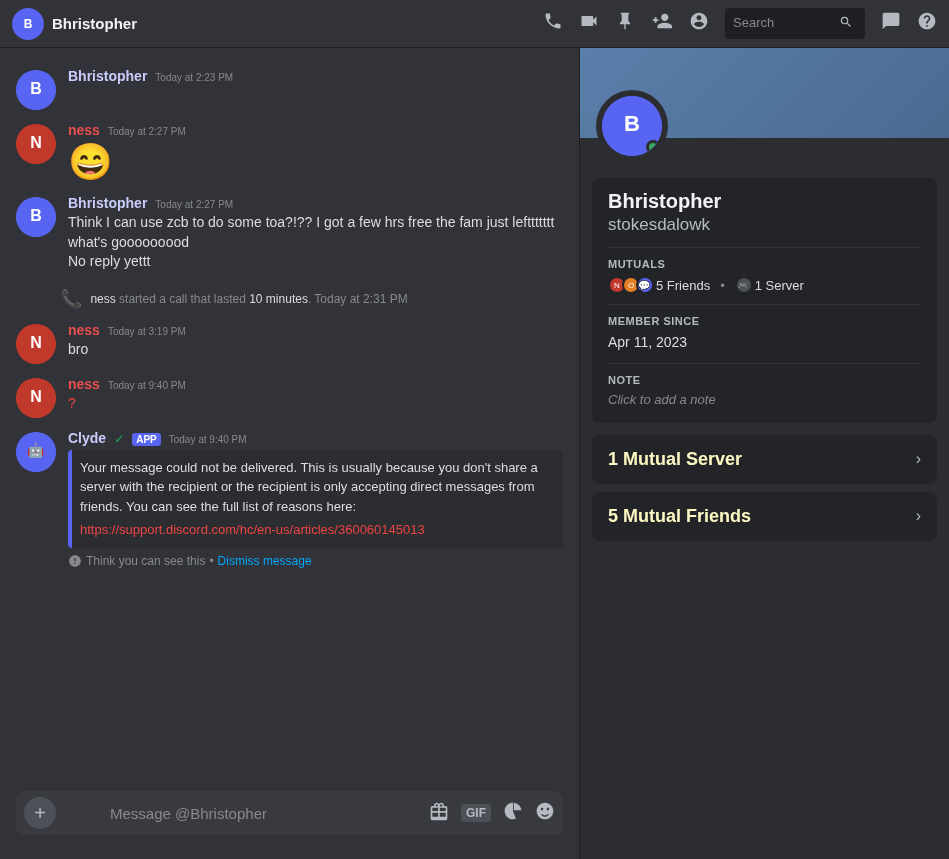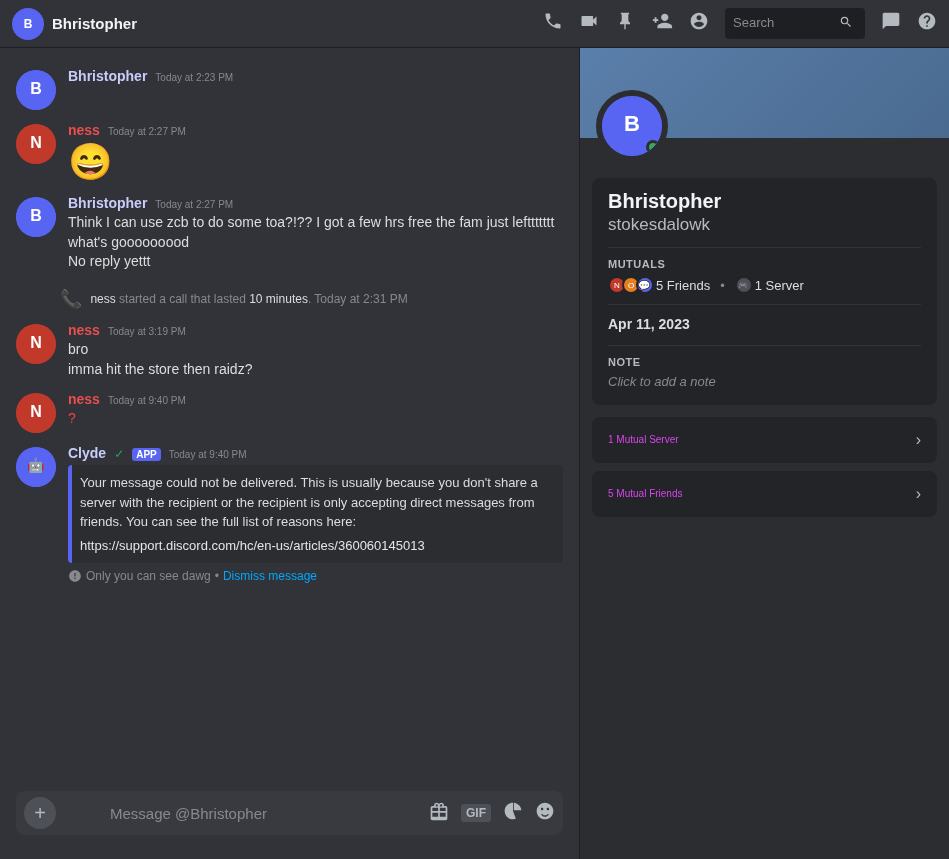--- a/index.html
+++ b/index.html
@@ -144,21 +144,21 @@
     }
     .msg-text {
       color: #dcddde;
       line-height: 1.4;
     }
     .msg-emoji {
       font-size: 36px;
       line-height: 1.2;
     }
     .msg-red { color: #ed4245; }
-    .msg-link { color: #e5e5e5; text-decoration: none; }
+    .msg-link { color: #ef4444; text-decoration: none; }
 
     
     .call-notification {
       display: flex;
       align-items: center;
       padding: 8px 16px 8px 60px;
       gap: 8px;
       color: #23a559;
     }
     .call-icon {
@@ -395,23 +395,23 @@
       border-radius: 8px;
       margin: 4px 12px;
       padding: 14px 16px;
       display: flex;
       align-items: center;
       justify-content: space-between;
       cursor: pointer;
       flex-shrink: 0;
     }
     .mutual-expand-label {
-      font-size: 10px;
-      color: #d946ef;
-      font-weight: 400;
+      font-size: 18px;
+      color: #fef9c3;
+      font-weight: 700;
     }
     .chevron-right {
       color: #b5bac1;
       font-size: 16px;
     }
   </style>
 </head>
 <body>
 
 <div class="header">
@@ -539,21 +539,20 @@
               <circle cx="20" cy="20" r="20" fill="#c0392b"></circle>
               <text x="50%" y="55%" text-anchor="middle" fill="white" font-size="16" font-weight="bold" dy=".1em">N</text>
             </svg>
         </div>
         <div class="msg-content">
           <div class="msg-header">
             <span class="msg-author author-n">ness</span>
             <span class="msg-time">Today at 3:19 PM</span>
           </div>
           <div class="msg-text">bro</div>
-          <div class="msg-text">imma hit the store then raidz?</div>
         </div>
       </div>
 
       <div class="msg-group">
         <div class="msg-avatar avatar-n">
           <svg width="40" height="40" viewBox="0 0 40 40">
               <circle cx="20" cy="20" r="20" fill="#c0392b"></circle>
               <text x="50%" y="55%" text-anchor="middle" fill="white" font-size="16" font-weight="bold" dy=".1em">N</text>
             </svg>
         </div>
@@ -581,21 +580,21 @@
             <span class="msg-time">Today at 9:40 PM</span>
           </div>
           <div class="sys-msg">
             <div>Your message could not be delivered. This is usually because you don't share a server with the recipient or the recipient is only accepting direct messages from friends. You can see the full list of reasons here:</div>
             <div style="margin-top:4px;"><a class="msg-link" href="#">https://support.discord.com/hc/en-us/articles/360060145013</a></div>
           </div>
           <div class="only-you">
             <svg width="14" height="14" viewBox="0 0 24 24" fill="#87898c">
                 <path d="M12 2C6.48 2 2 6.48 2 12s4.48 10 10 10 10-4.48 10-10S17.52 2 12 2zm1 15h-2v-2h2v2zm0-4h-2V7h2v6z"></path>
               </svg>
-            <span>Only you can see dawg</span>
+            <span>Think you can see this</span>
             <span style="color:#87898c;">•</span>
             <span class="dismiss-link">Dismiss message</span>
           </div>
         </div>
       </div>
 
     </div>
 
     <div class="input-bar">
       <div class="input-wrap">
@@ -656,21 +655,22 @@
         <span>5 Friends</span>
         <span class="mutual-sep">•</span>
         <div class="mutual-avatar-stack">
           <div class="server-icon-small" style="background:#4e5058;">🎮</div>
         </div>
         <span>1 Server</span>
       </div>
 
       <div class="profile-divider"></div>
 
-      <div class="msg-text" style="margin-bottom: 4px; font-weight: bold;">Apr 11, 2023</div>
+      <div class="profile-section-title">MEMBER SINCE</div>
+      <div class="msg-text" style="margin-bottom: 4px;">Apr 11, 2023</div>
 
       <div class="profile-divider"></div>
 
       <div class="note-section">
         <div class="profile-section-title">NOTE</div>
         <div class="note-placeholder">Click to add a note</div>
       </div>
     </div>
 
     <div class="mutual-expand">

